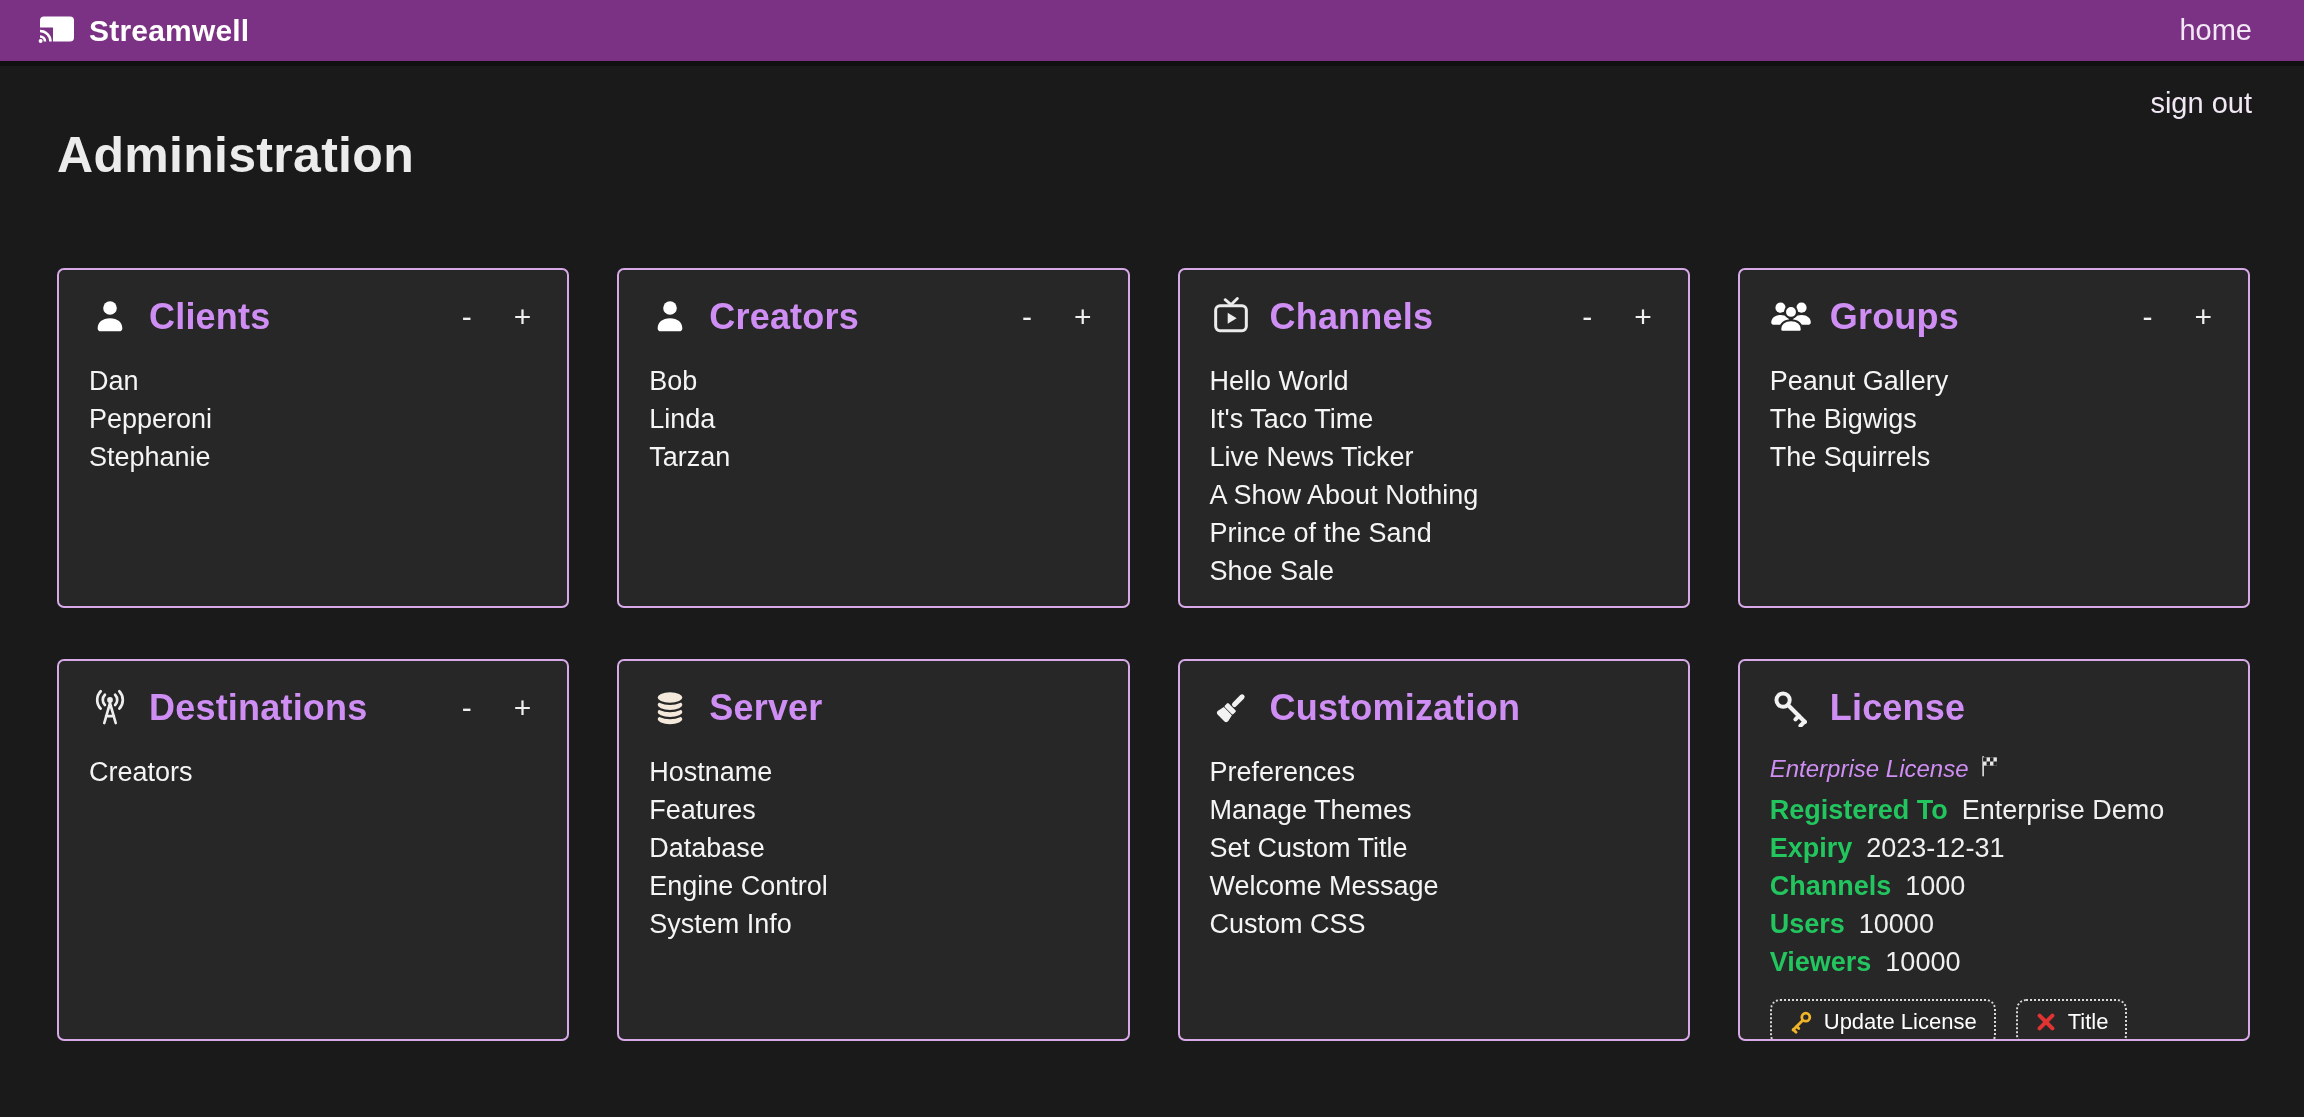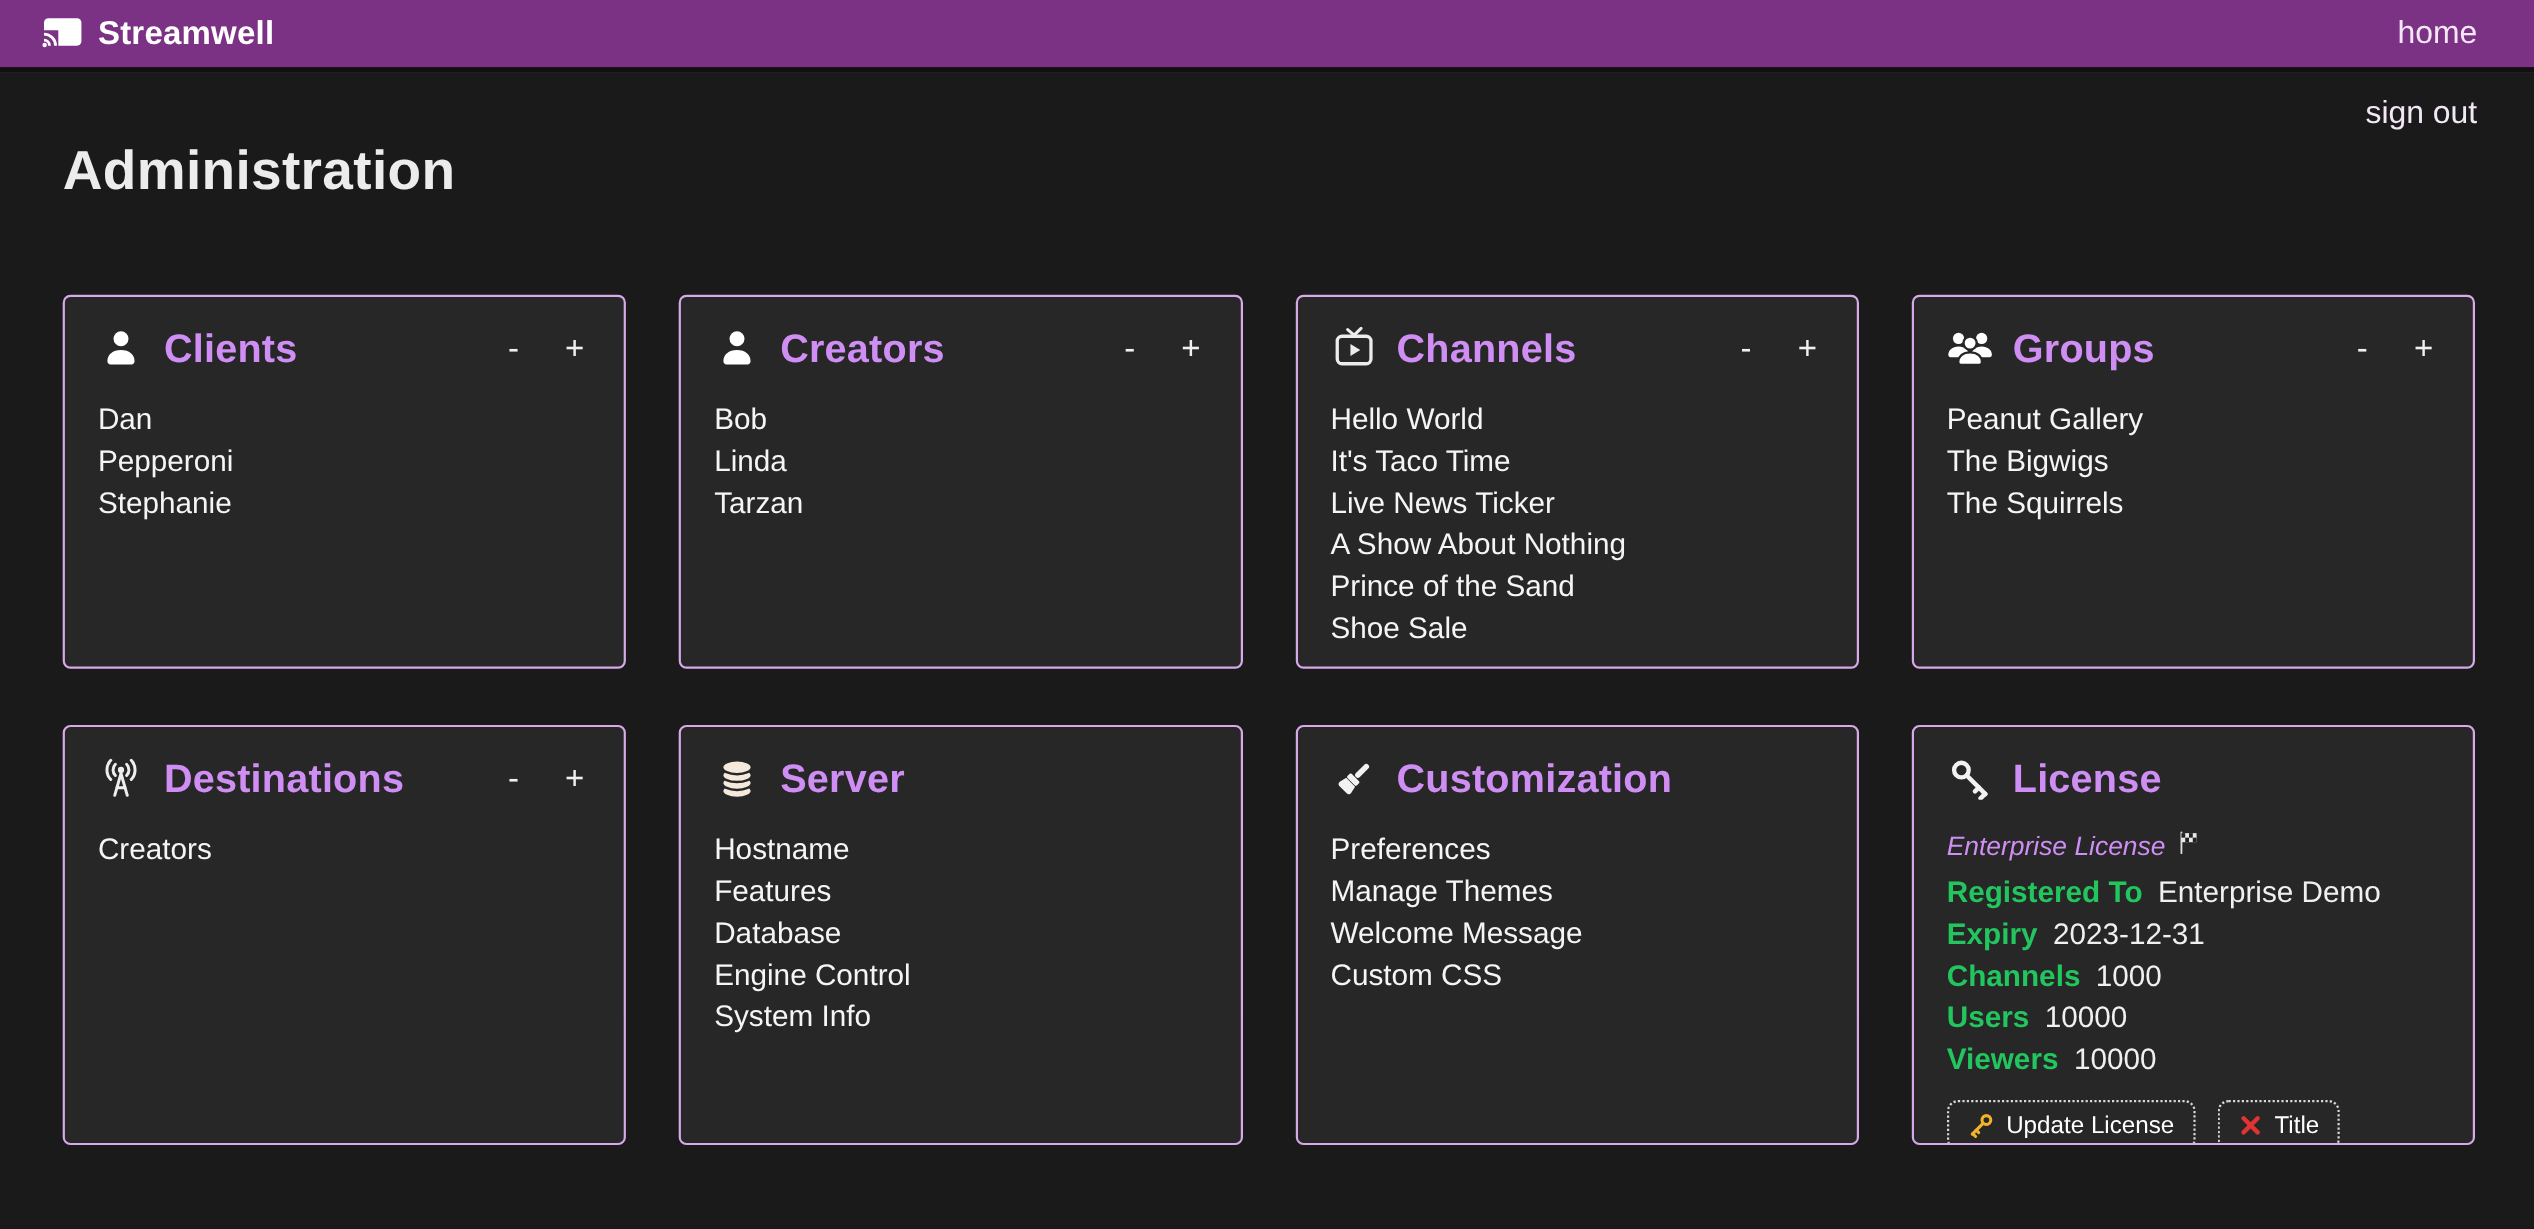--- a/index.html
+++ b/index.html
@@ -223,20 +223,21 @@
             <rect x="8.2" y="11" width="7.6" height="3.4" rx="0.8" fill="#f2f2f2"></rect>
             <path d="M8.4 14.8 h7.2 l1 4.2 c.2 1-.5 1.9-1.5 1.9 h-6.2 c-1 0-1.7-.9-1.5-1.9 z" fill="#f2f2f2"></path>
           </g>
         </svg>
       </span>
       <span class="card-title">Customization</span>
     </div>
     <ul>
       <li>Preferences</li>
       <li>Manage Themes</li>
+      <li>Set Custom Title</li>
       <li>Welcome Message</li>
       <li>Custom CSS</li>
     </ul>
   </div>
 
   <div class="card">
     <div class="card-header">
       <span class="card-icon">
         <svg width="38" height="38" viewBox="0 0 24 24">
           <circle cx="7" cy="7" r="4.2" stroke="#f2f2f2" stroke-width="2.5" fill="none"></circle>

